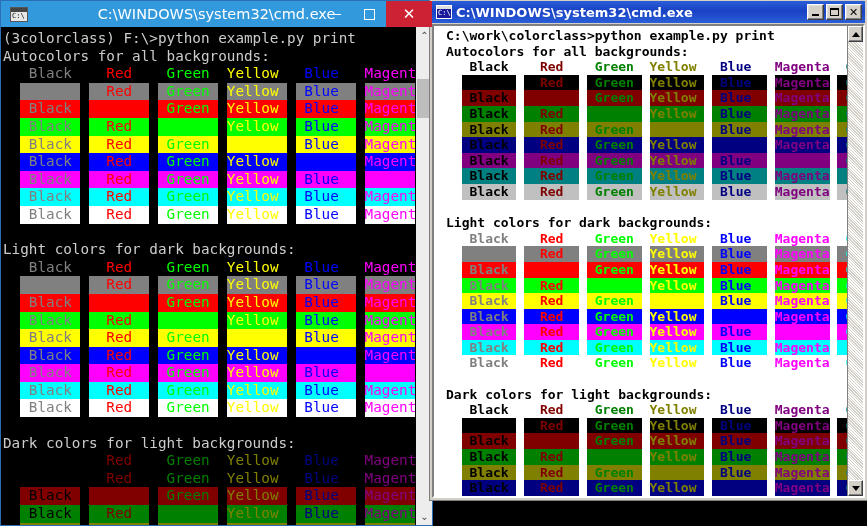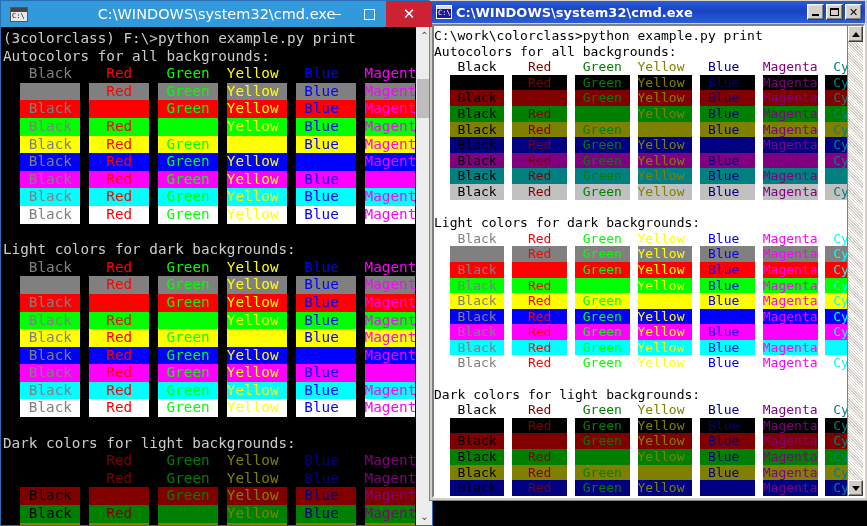--- a/index.html
+++ b/index.html
@@ -119,23 +119,23 @@
   .rbx-min { width: 7px; height: 2px; background: #000; margin-top: 5px; }
   .rbx-max { width: 9px; height: 8px; border: 1px solid #000; border-top-width: 2px; }
 
   #win-right-body {
     flex: 1 1 auto; display: flex; min-height: 0;
     border: 2px solid; border-color: #808080 #fff #fff #808080;
     background: #fff; margin: 1px 0 0 0;
   }
   #right-console {
     flex: 1 1 auto; overflow: hidden; background: #ffffff;
-    padding: 2px 0 0 0;
+    padding: 2px 0 0 12px;
     font-family: "DejaVu Sans Mono", monospace;
-    font-weight: normal;
+    font-weight: bold;
     font-size: 13px; line-height: 15.6px;
     color: #000; white-space: pre;
   }
   #right-sb {
     flex: 0 0 16px; background: #d4d0c8; position: relative;
     border-left: 1px solid #808080;
   }
   #right-sb .sb-track {
     position: absolute; top: 16px; bottom: 16px; left: 0; right: 0;
     background-image:

